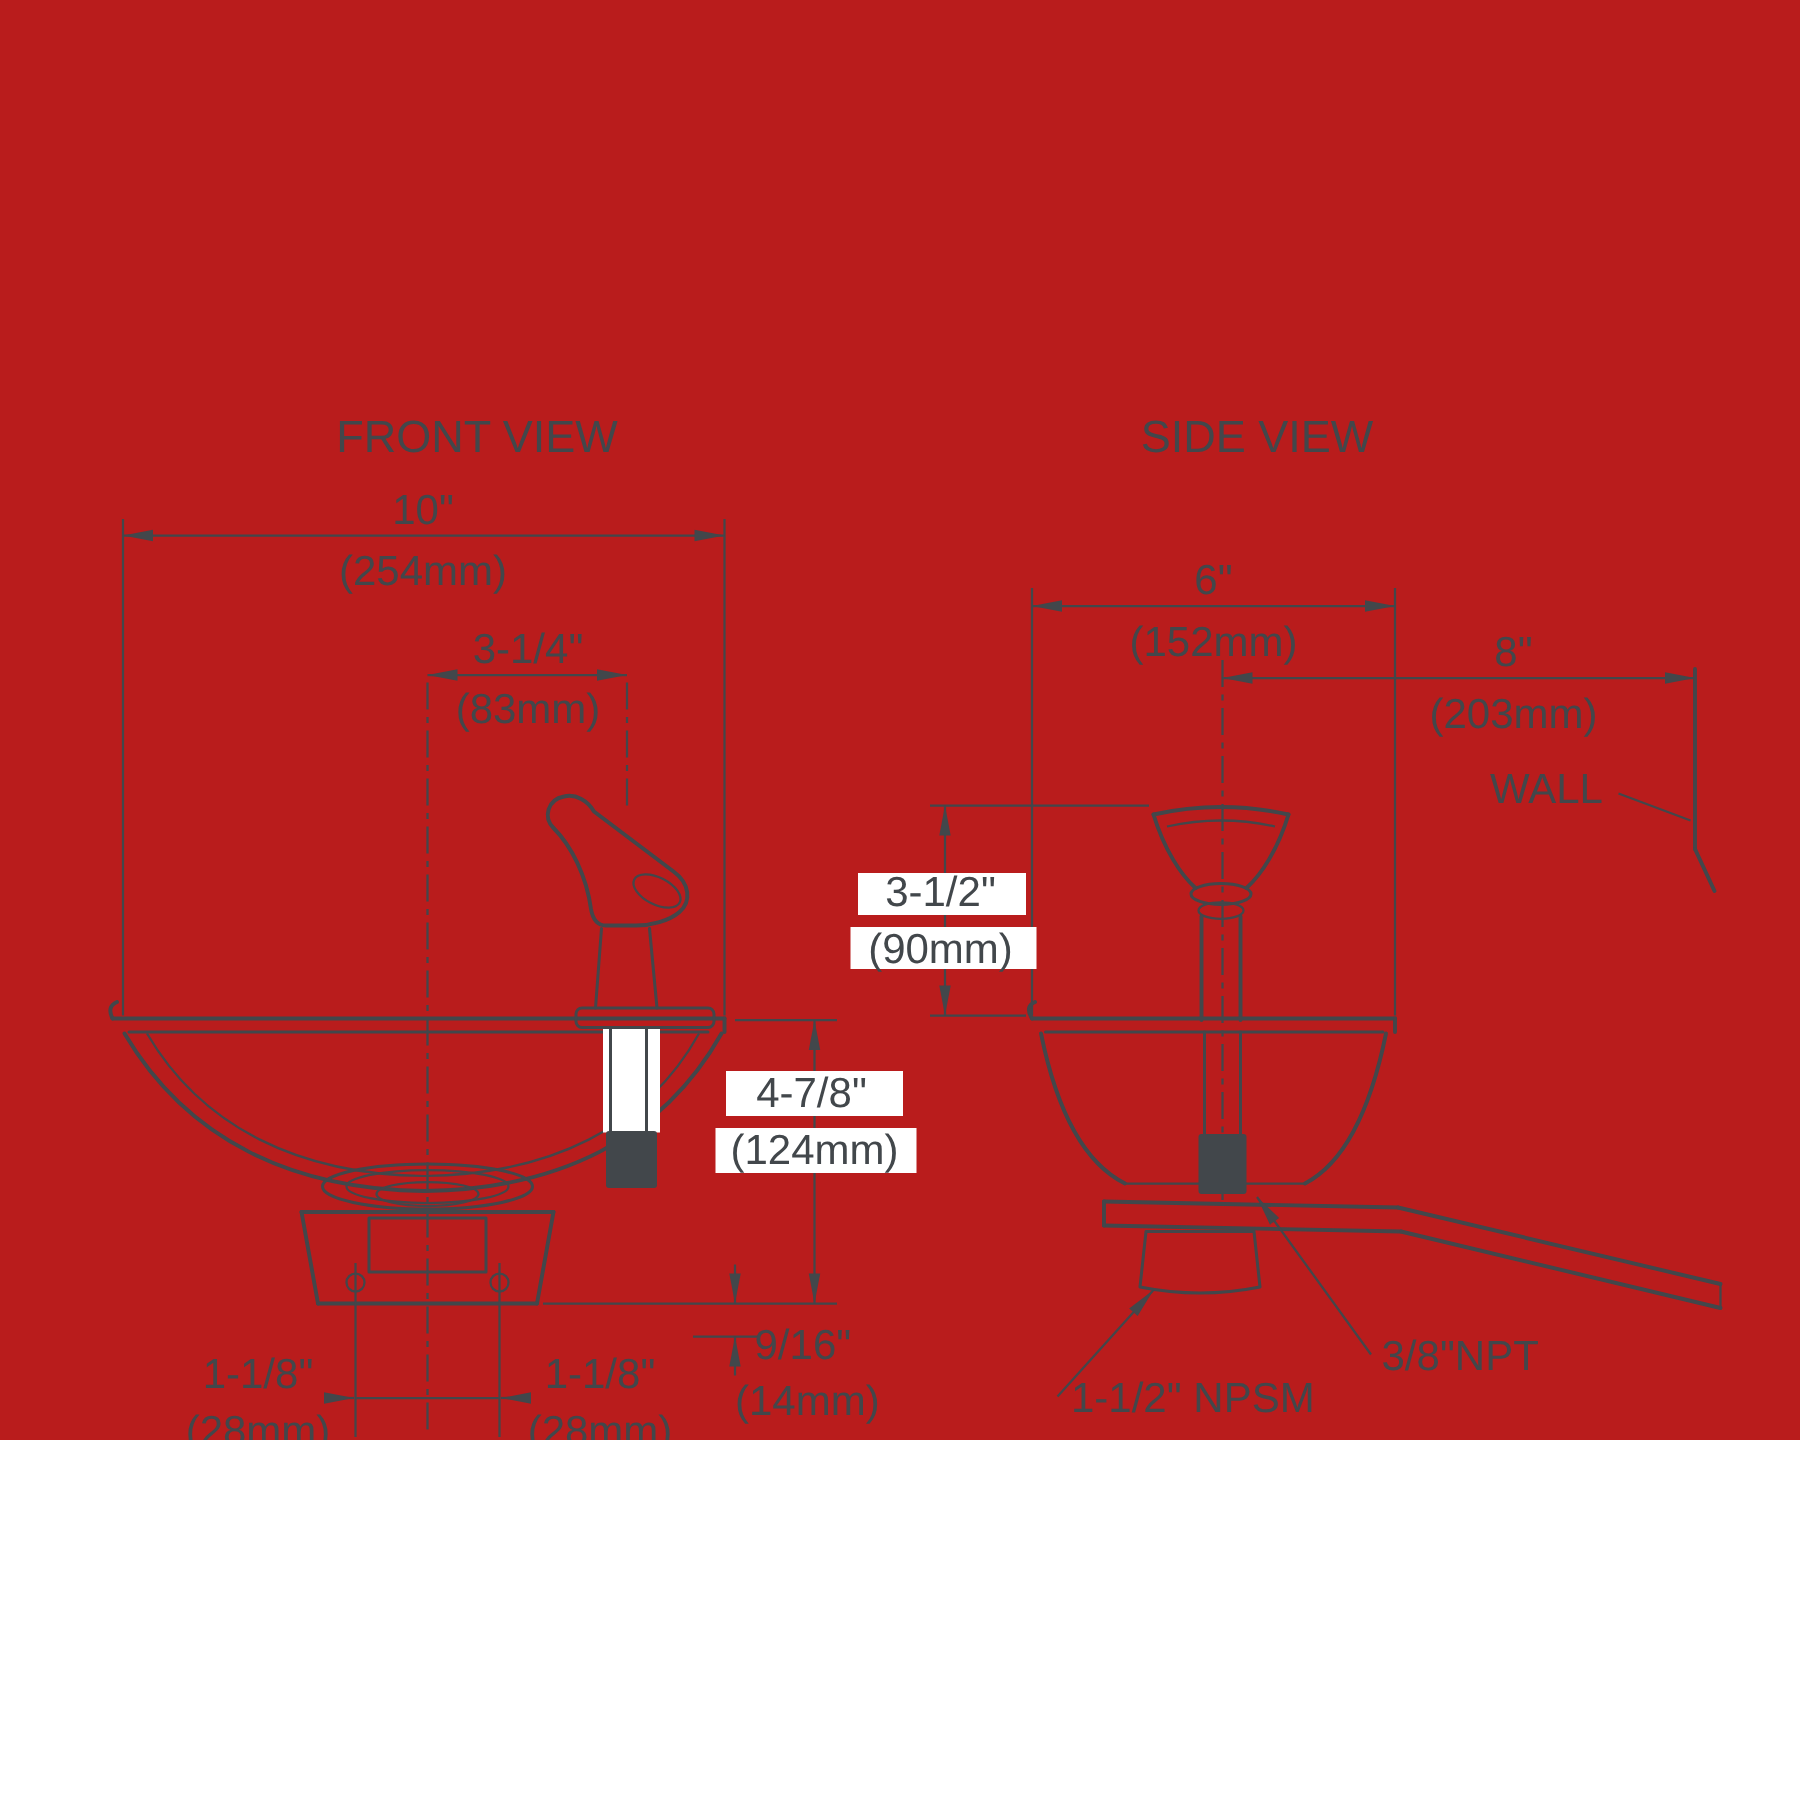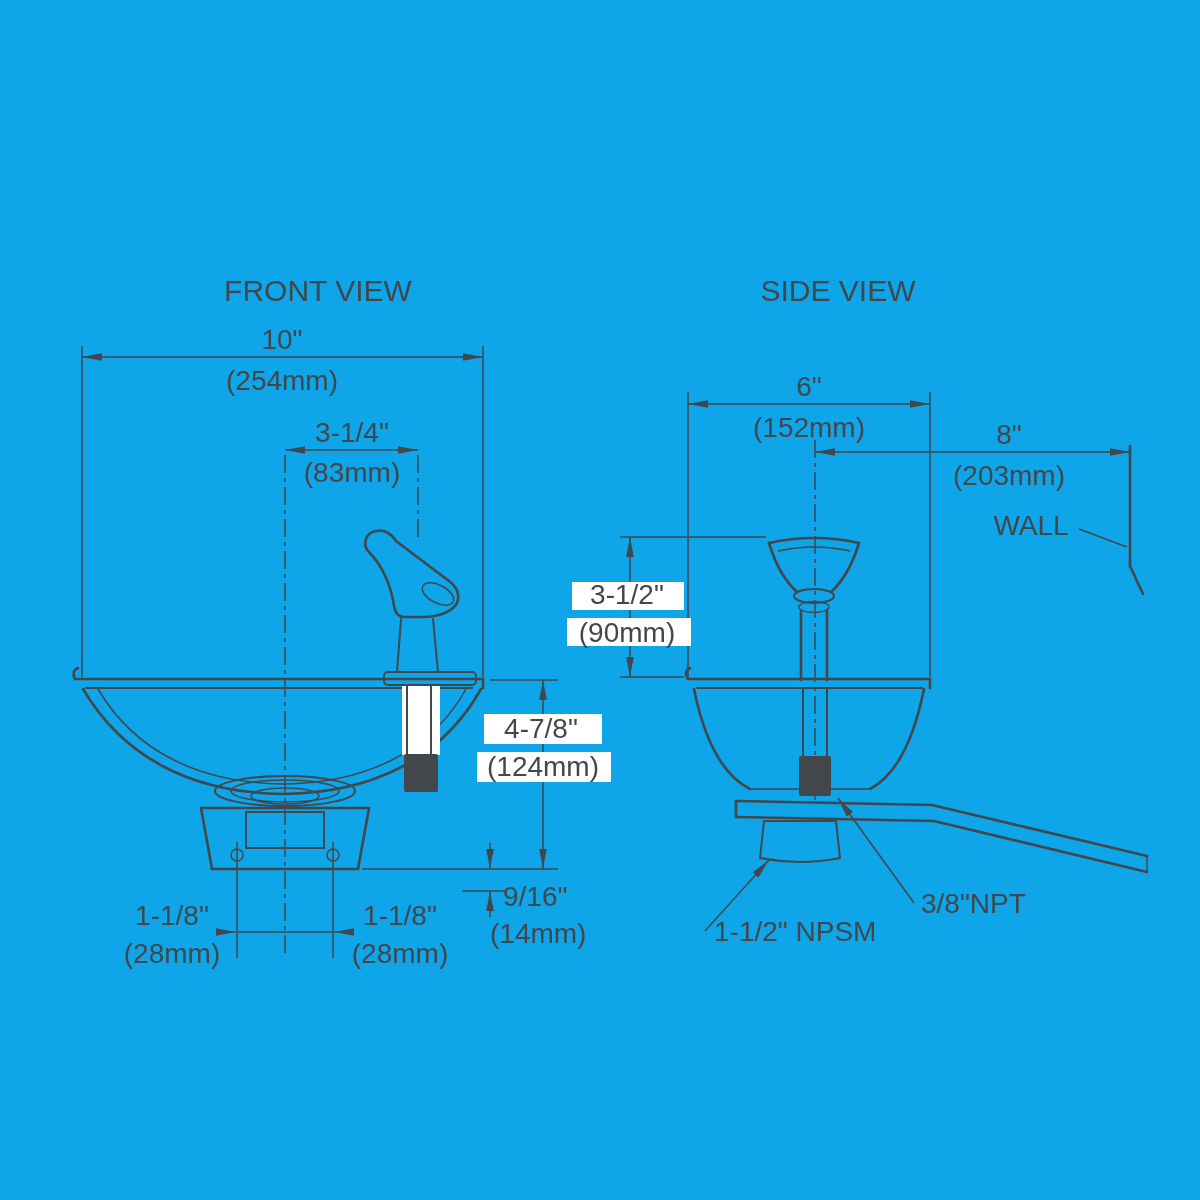--- a/index.html
+++ b/index.html
@@ -1,17 +1,17 @@
 <!DOCTYPE html>
 <html style="--ink: #42474b;"><head>
 <meta charset="utf-8">
 <style>
   :root { --ink: #42474b; }
   html, body { margin: 0; padding: 0; background: #ffffff; }
-  .stage { width: 1200px; height: 1200px; position: relative; background: #0ea5e9; }
+  .stage { width: 1200px; height: 960px; position: relative; background: #b91c1c; }
   svg { display: block; }
   svg text {
     font-family: "Liberation Sans", sans-serif;
     fill: var(--ink);
   }
   .t  { font-size: 28px; }
   .title { font-size: 30px; }
   .mid { text-anchor: middle; }
   .obj  { fill: none; stroke: var(--ink); stroke-width: 2.6; stroke-linecap: round; stroke-linejoin: round; }
   .o2   { stroke-width: 2; }

